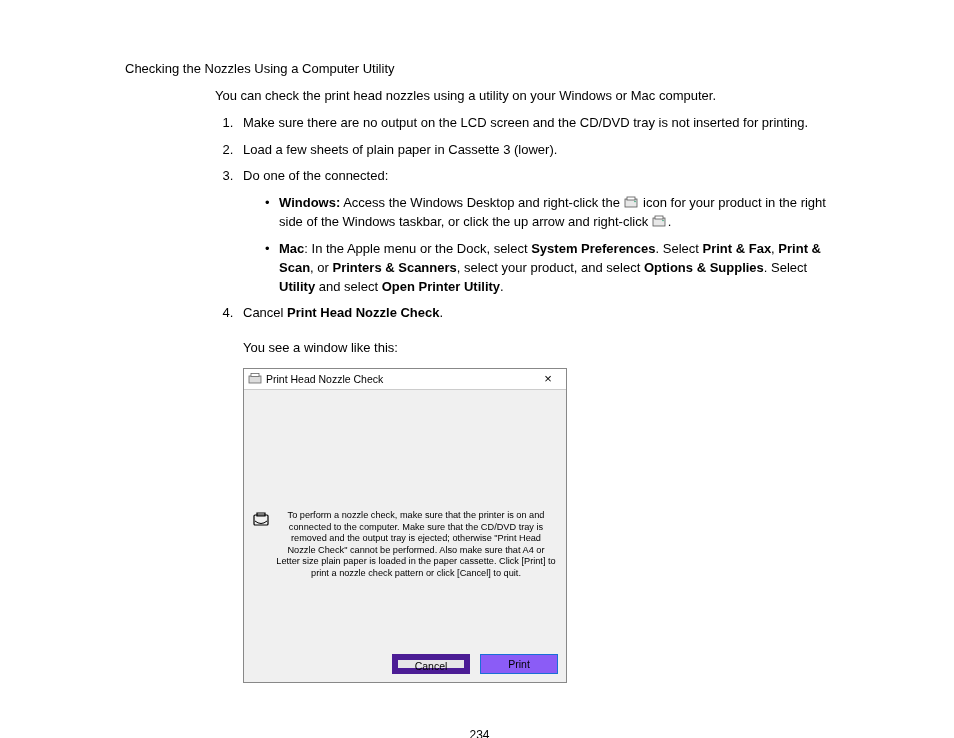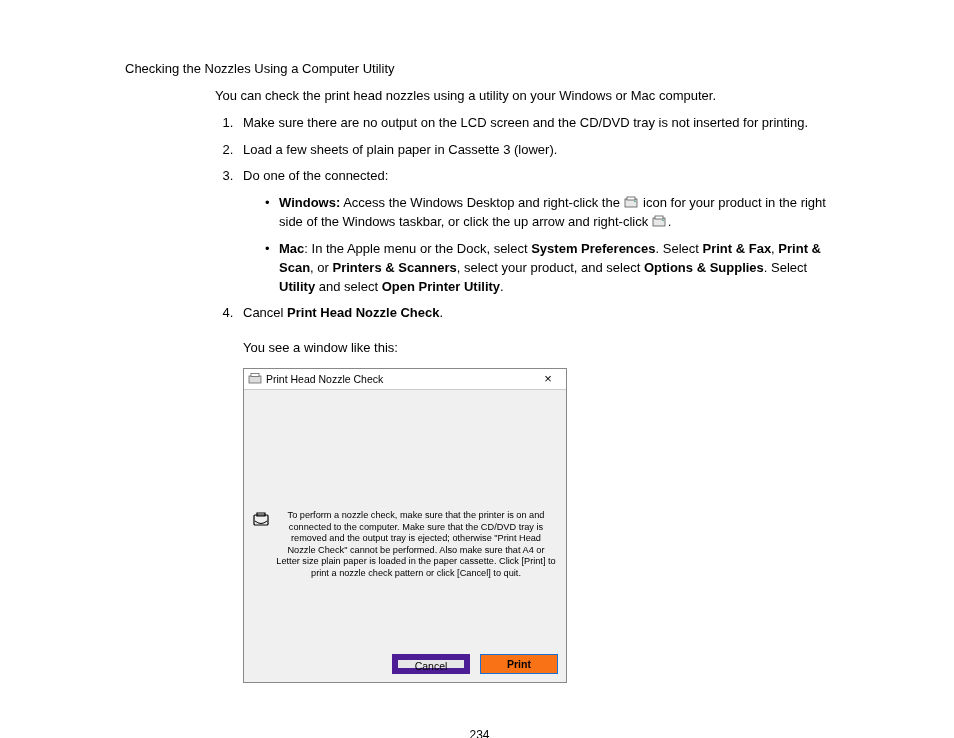--- a/index.html
+++ b/index.html
@@ -117,23 +117,22 @@
   }
   .dialog-buttons button {
     width: 78px;
     height: 20px;
     font-size: 10.5px;
     background: #e7e7e7;
     border: 6px solid #4c1d95;
     padding: 0;
   }
   .dialog-buttons button.primary {
-    background: #f97316;
+    background: #8b5cf6;
     border: 1.5px solid #1a6fd6;
-    font-weight: bold;
   }
   .page-num {
     text-align: center;
     font-weight: normal;
     font-size: 12px;
     margin-top: 44px;
   }
 </style>
 </head>
 <body>

